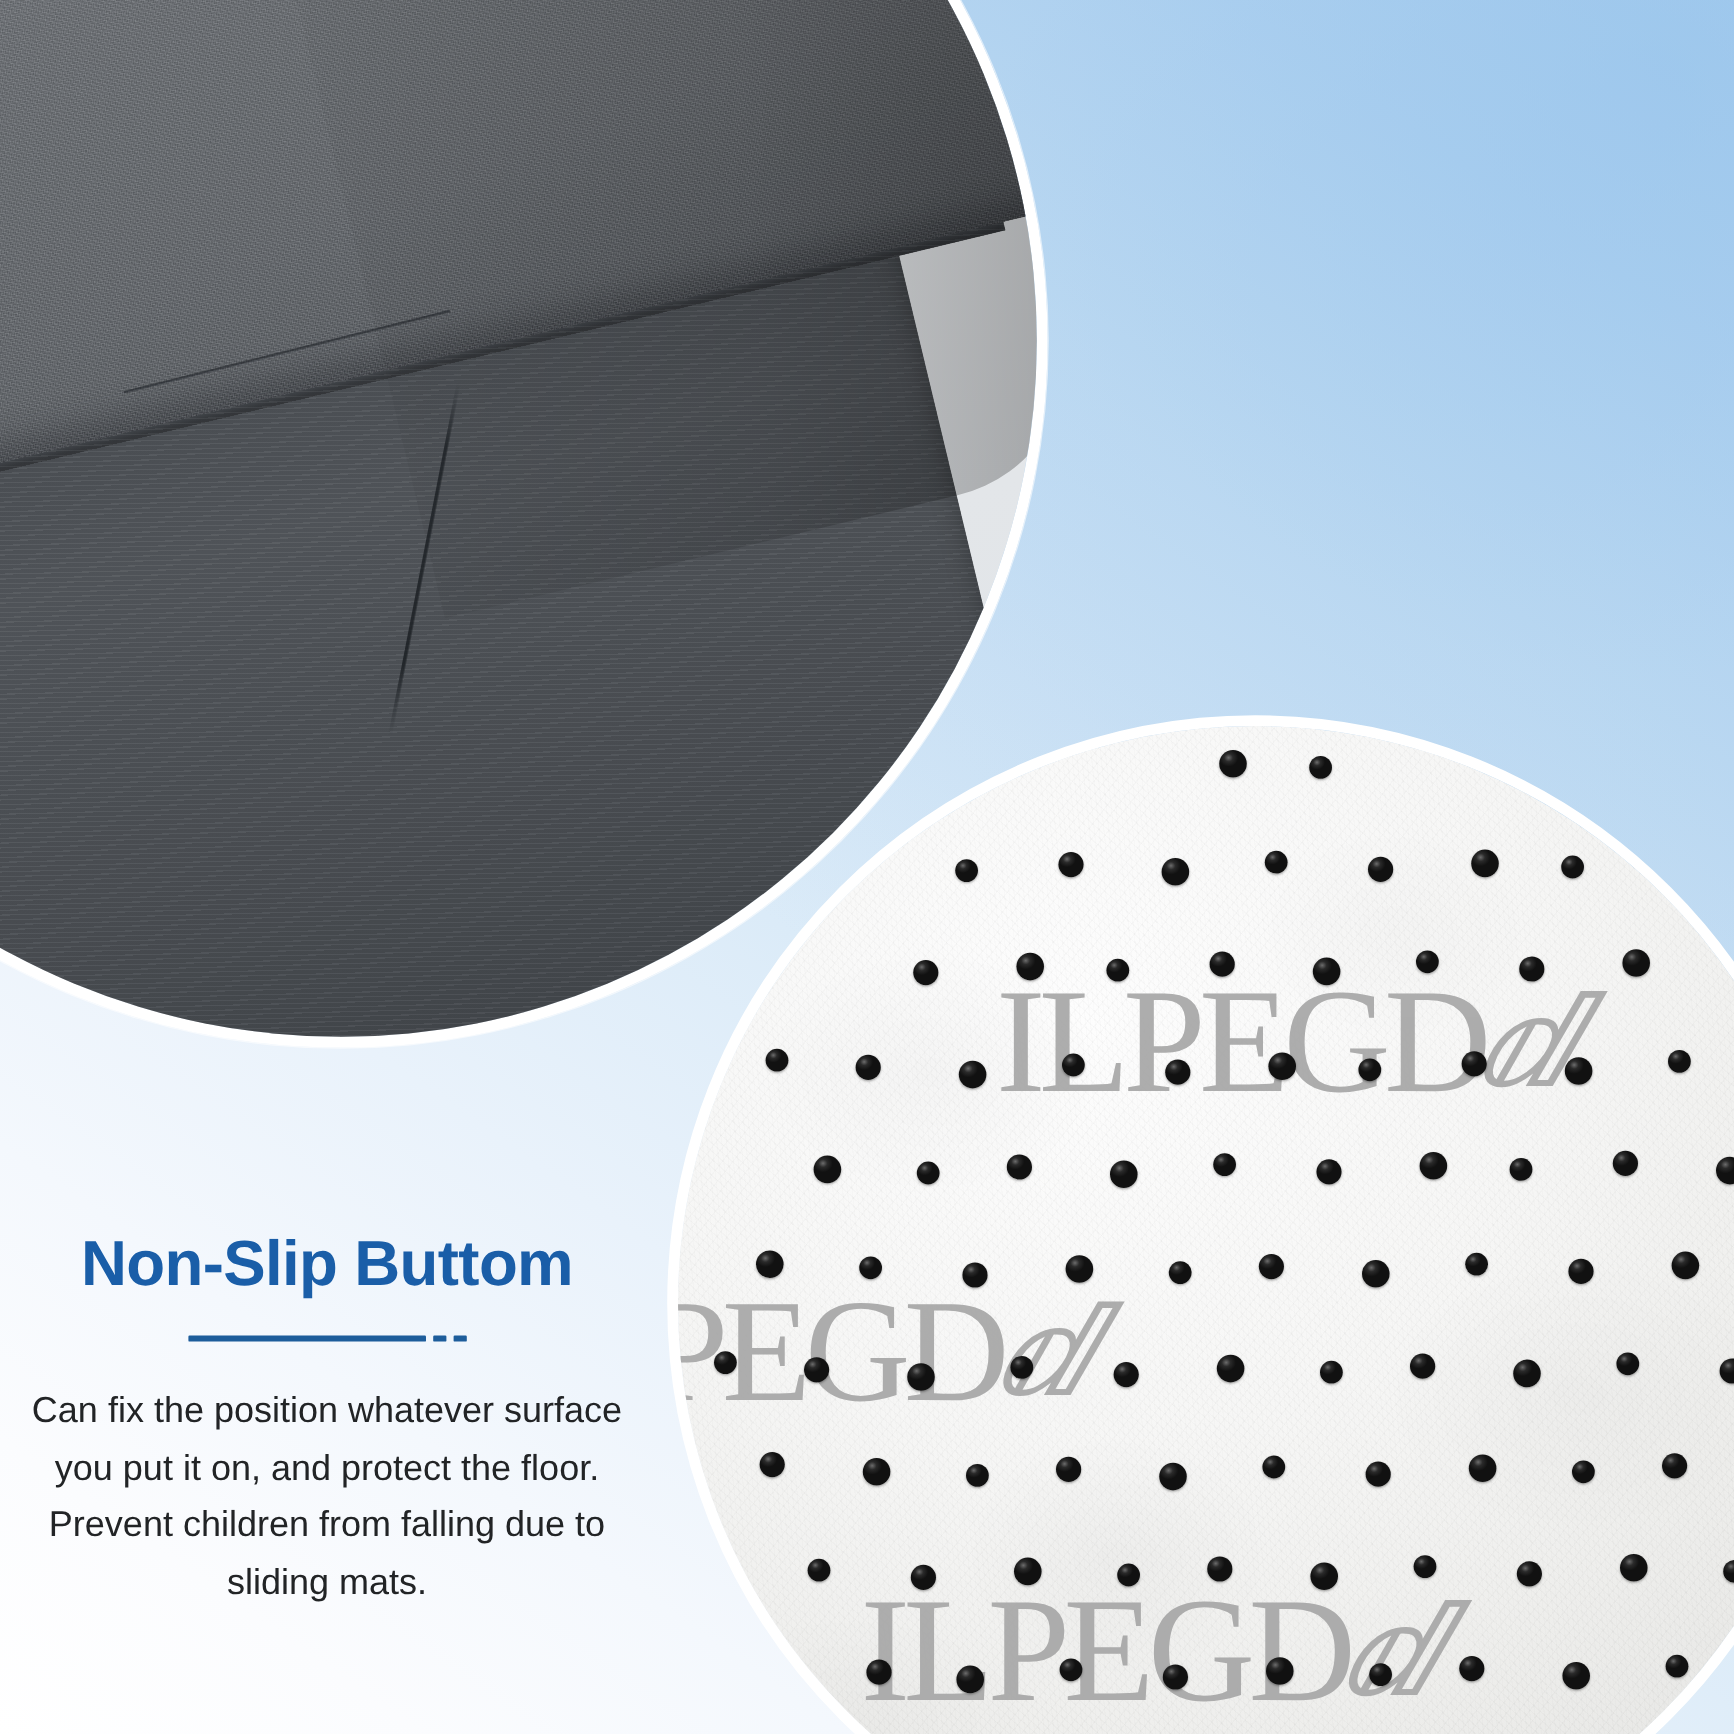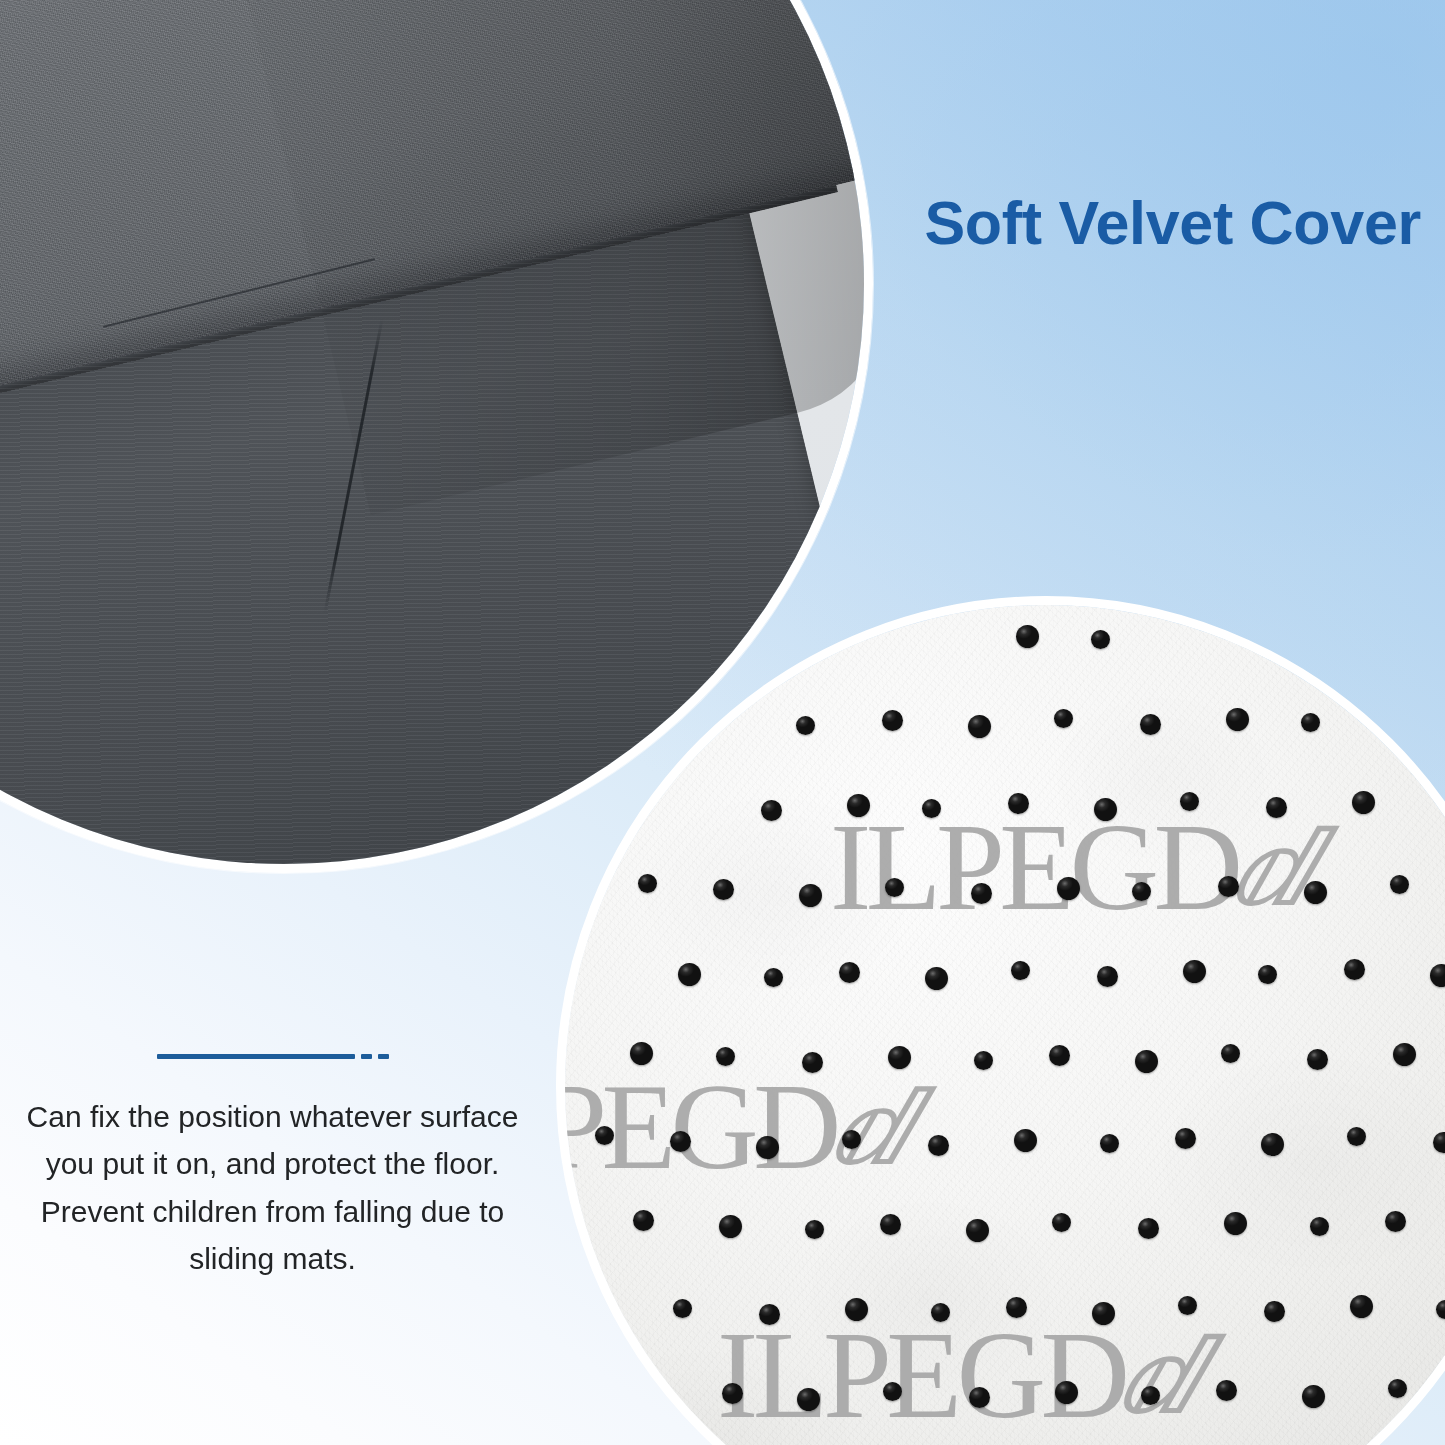--- a/index.html
+++ b/index.html
@@ -436,24 +436,24 @@
           <div class="dot" style="left: 490px; top: 776px; width: 23px; height: 23px;"></div>
           <div class="dot" style="left: 576px; top: 781px; width: 19px; height: 19px;"></div>
           <div class="dot" style="left: 651px; top: 775px; width: 21px; height: 21px;"></div>
           <div class="dot" style="left: 737px; top: 780px; width: 23px; height: 23px;"></div>
           <div class="dot" style="left: 823px; top: 774px; width: 19px; height: 19px;"></div>
         </div>
     </div>
   </div>
 
   <div class="headline">
-    <span class="line">Soft Velvet Cover</span>
   </div>
 
   <div class="feature-block">
+    <h2 class="feature-title">Non-Slip Buttom</h2>
     <div class="divider-row">
       <span class="divider-line"></span>
       <span class="divider-dash"></span>
       <span class="divider-dash"></span>
     </div>
     <p class="feature-body">Can fix the position whatever surface you put it on, and protect the floor. Prevent children from falling due to sliding mats.</p>
   </div>
 
 </div>
 

